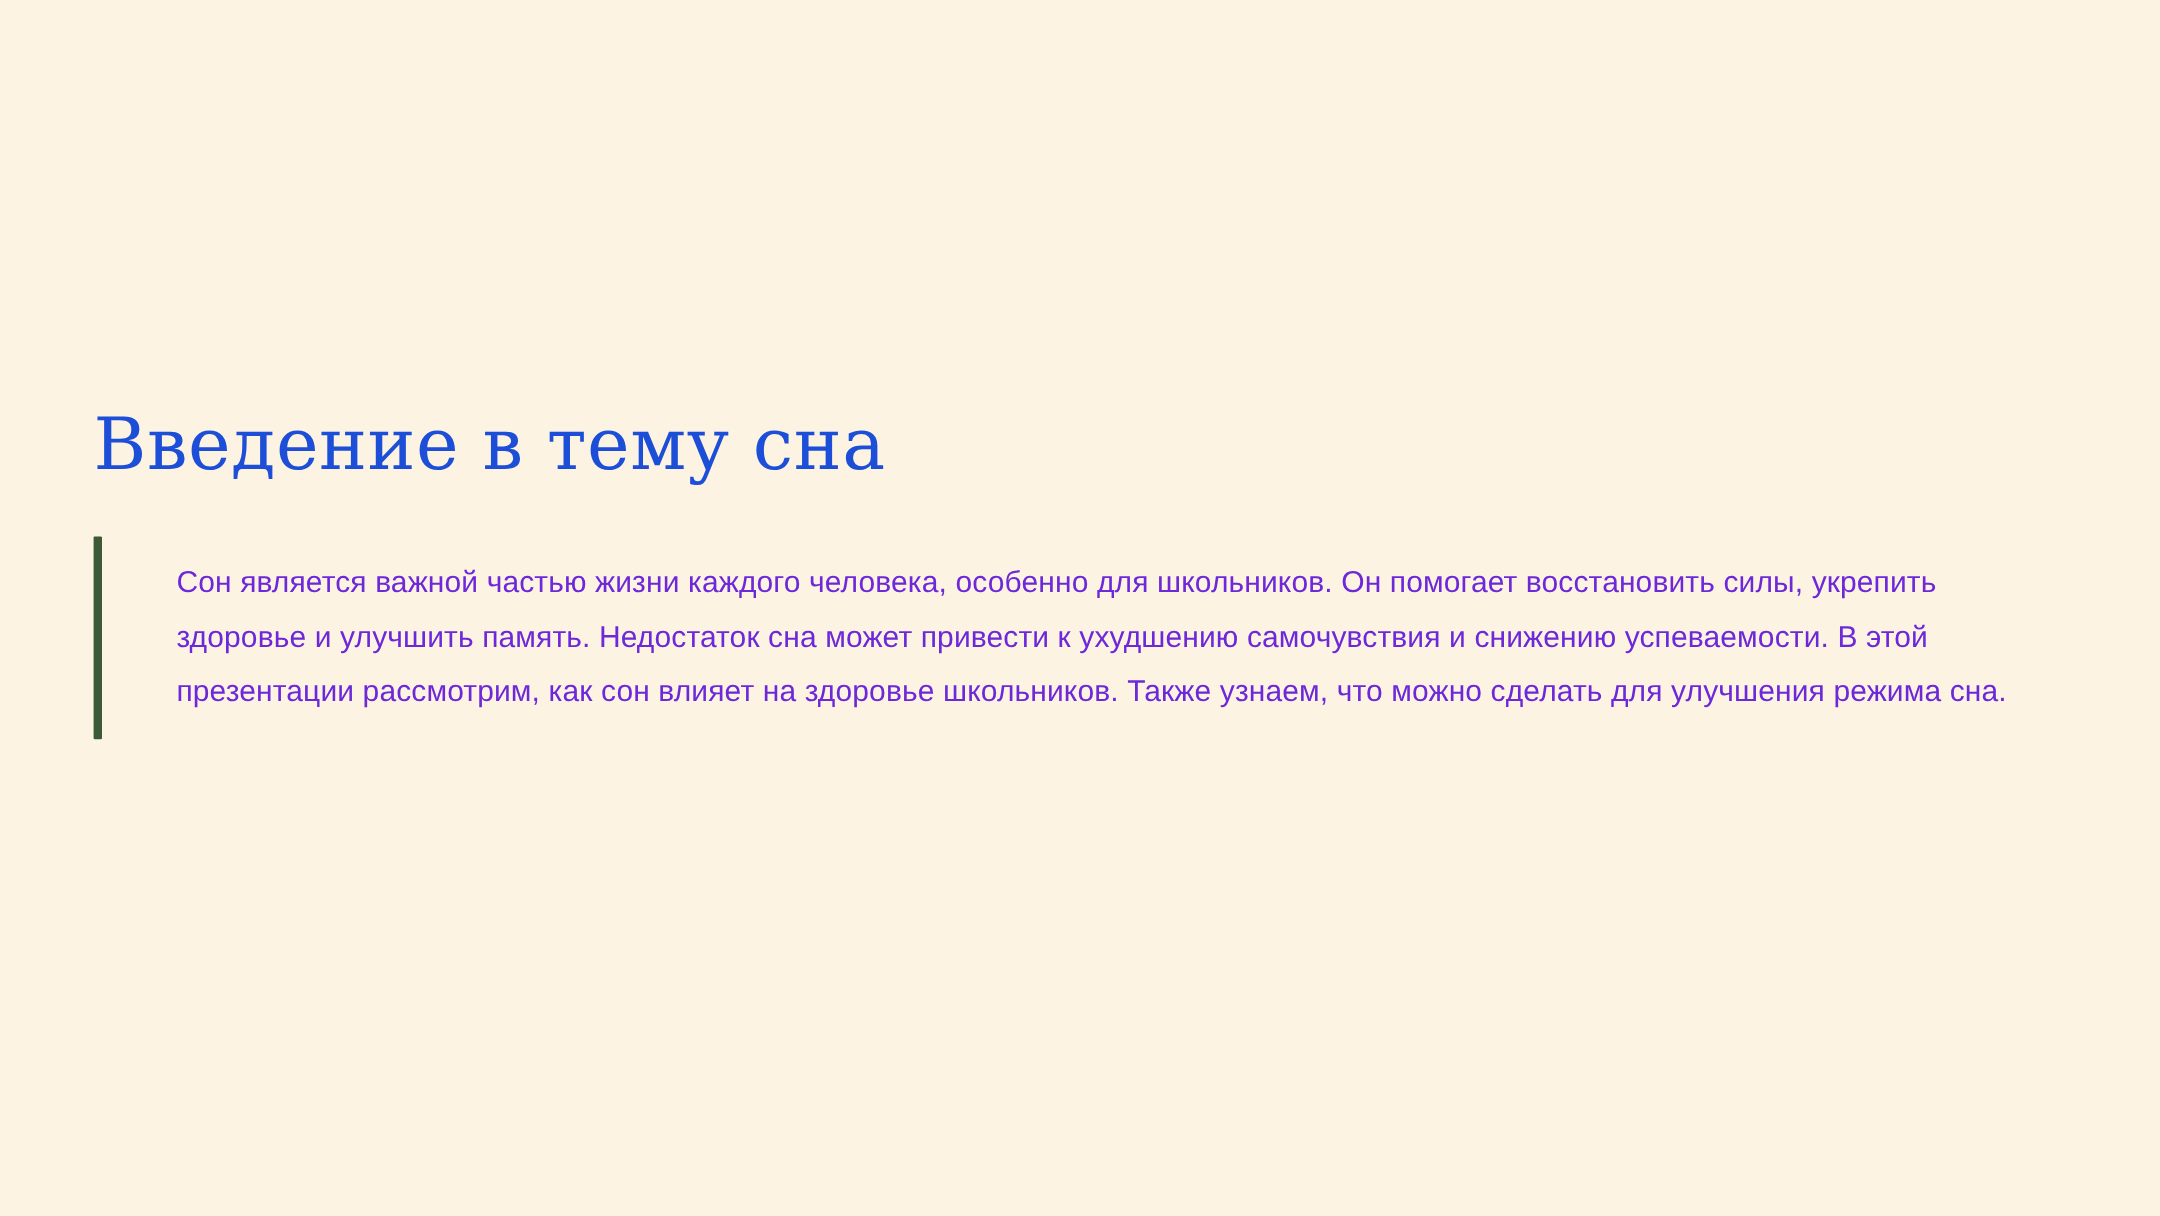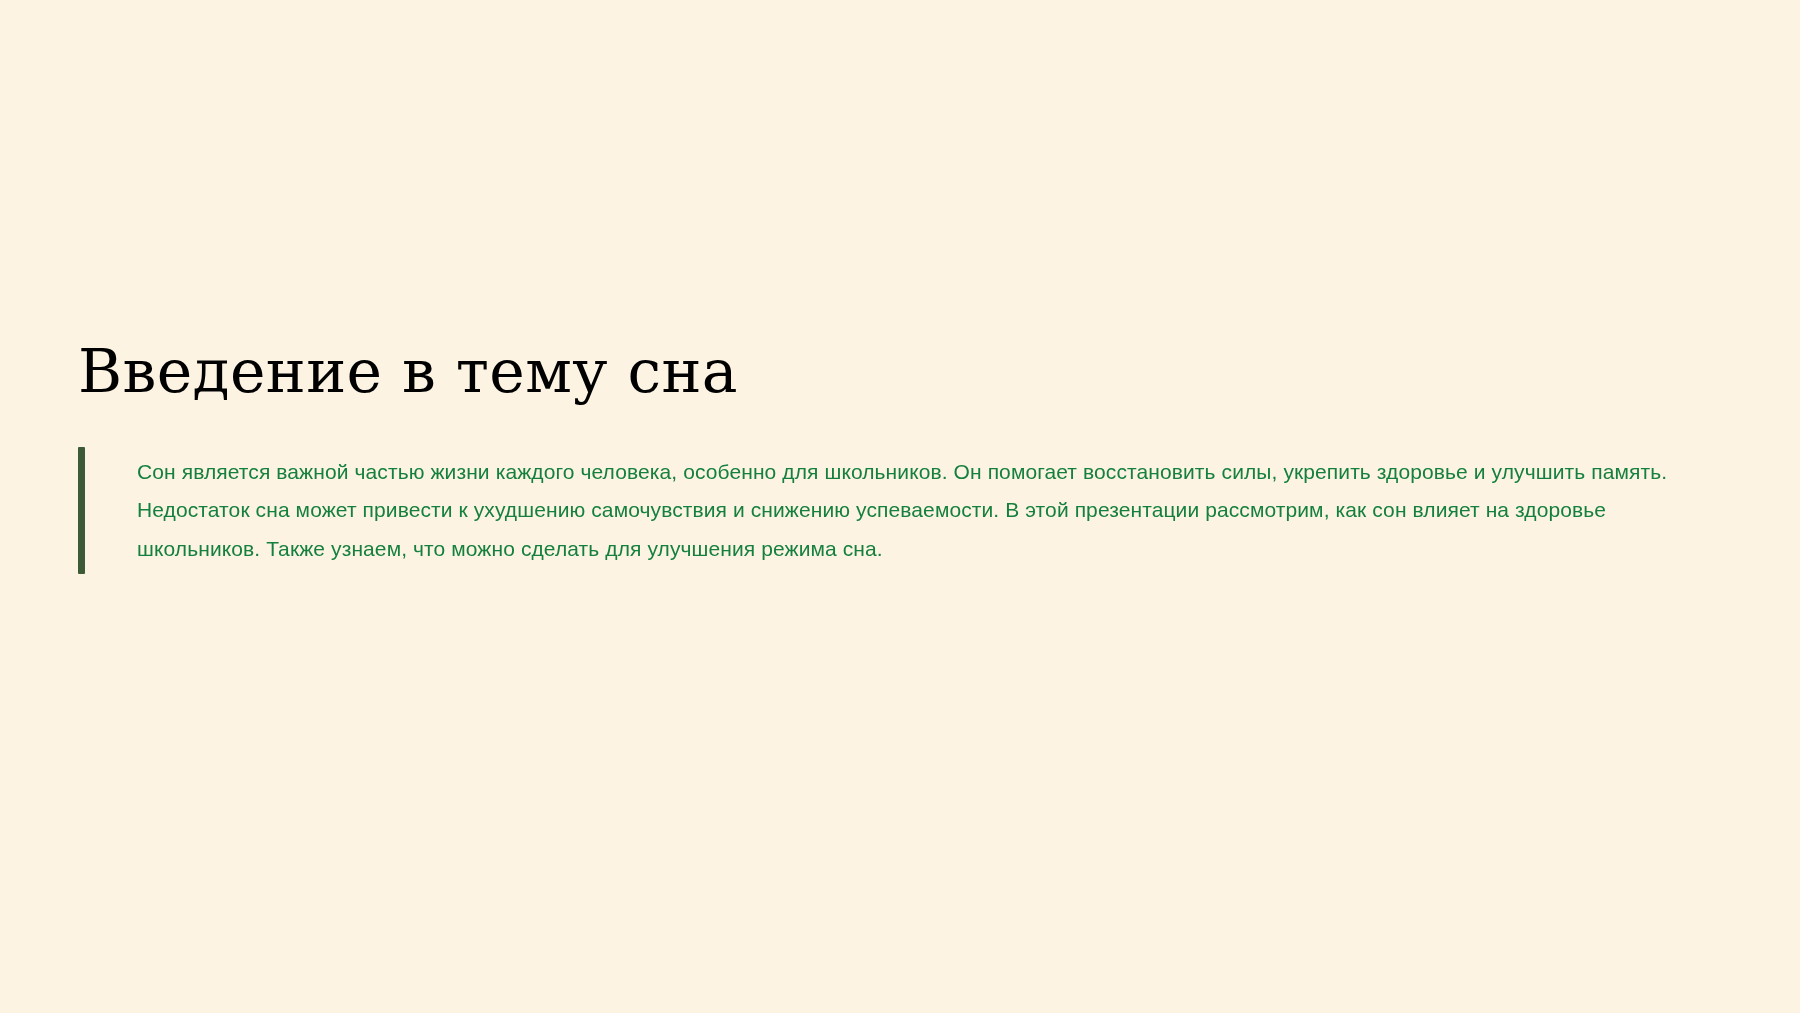--- a/index.html
+++ b/index.html
@@ -25,42 +25,42 @@
     position: absolute;
     left: 78px;
     top: 338px;
     width: 1640px;
   }
   .slide-title {
     font-family: "DejaVu Serif", "Liberation Serif", serif;
     font-size: 60px;
     line-height: 1.12;
     font-weight: 400;
-    color: #000000;
+    color: #1d4ed8;
     letter-spacing: 0.4px;
     margin: 0 0 42px 0;
     padding: 0;
   }
   .body-wrap {
     display: flex;
     align-items: stretch;
   }
   .accent-bar {
     width: 7px;
     flex: 0 0 7px;
     background: #3c5a36;
     border-radius: 1px;
   }
   .body-text {
-    margin: 6px;
+    margin: 16px;
     padding: 0 0 0 46px;
     font-family: "Liberation Sans", sans-serif;
-    font-size: 21px;
+    font-size: 25px;
     line-height: 1.82;
-    color: #15803d;
+    color: #6d28d9;
     font-weight: 400;
     max-width: 1580px;
     letter-spacing: 0.1px;
   }
 </style>
 </head>
 <body>
 
 <div class="slide">
   <div class="content-block">

